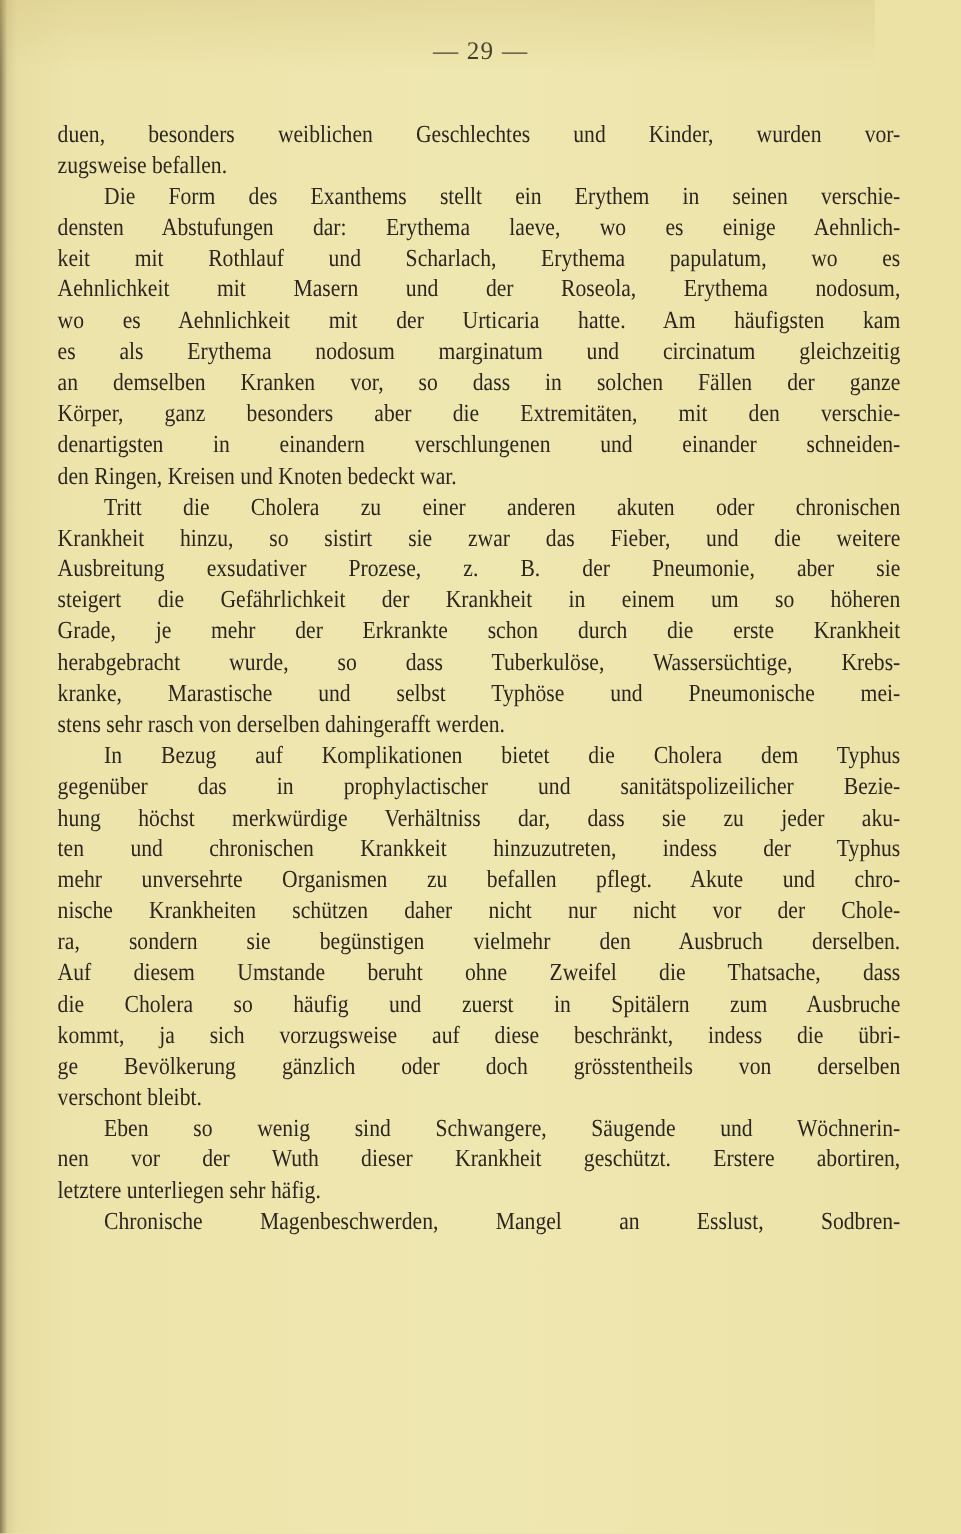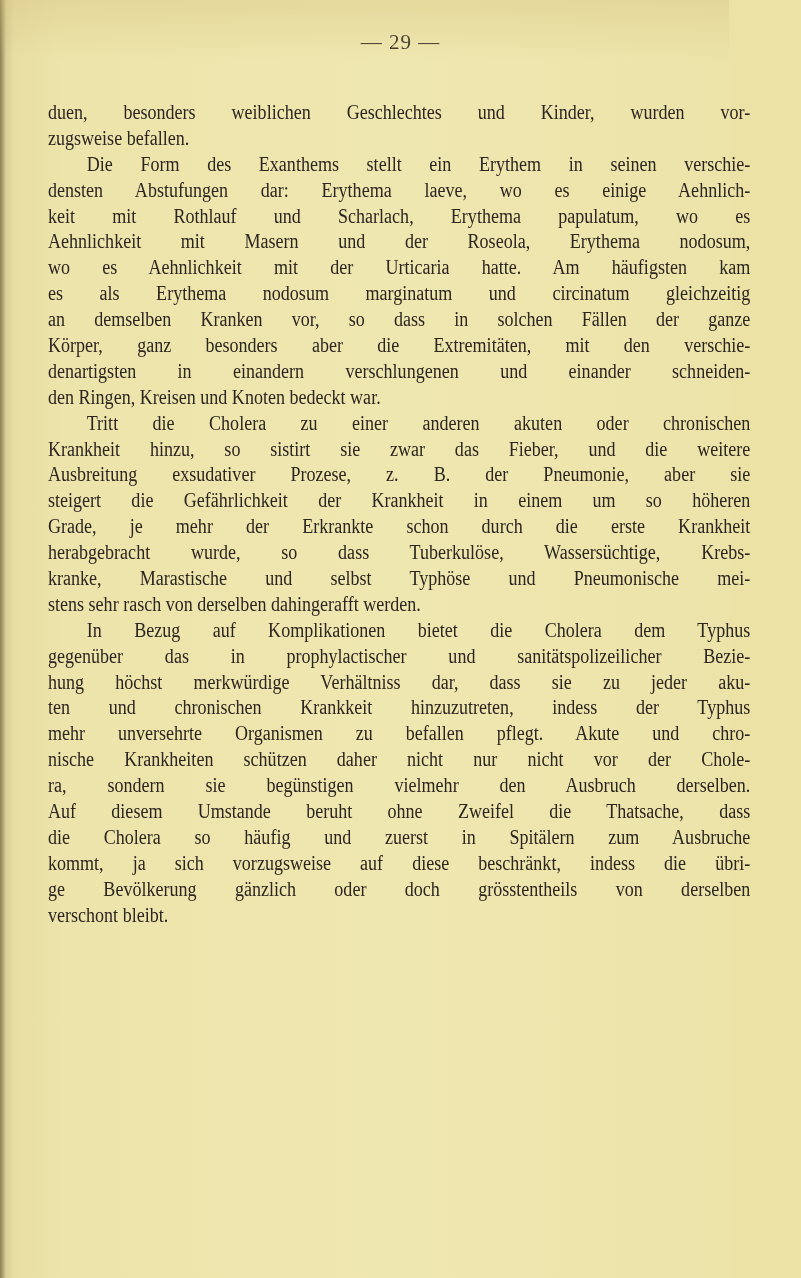--- a/index.html
+++ b/index.html
@@ -79,15 +79,23 @@
       <div class="line">mehr unversehrte Organismen zu befallen pflegt. Akute und chro-</div>
       <div class="line">nische Krankheiten schützen daher nicht nur nicht vor der Chole-</div>
       <div class="line">ra, sondern sie begünstigen vielmehr den Ausbruch derselben.</div>
       <div class="line">Auf diesem Umstande beruht ohne Zweifel die Thatsache, dass</div>
       <div class="line">die Cholera so häufig und zuerst in Spitälern zum Ausbruche</div>
       <div class="line">kommt, ja sich vorzugsweise auf diese beschränkt, indess die übri-</div>
       <div class="line">ge Bevölkerung gänzlich oder doch grösstentheils von derselben</div>
       <div class="line last">verschont bleibt.</div>
     </div>
 
+    <div>
+      <div class="line indent">Eben so wenig sind Schwangere, Säugende und Wöchnerin-</div>
+      <div class="line">nen vor der Wuth dieser Krankheit geschützt. Erstere abortiren,</div>
+      <div class="line last">letztere unterliegen sehr häfig.</div>
+    </div>
 
+    <div>
+      <div class="line indent">Chronische Magenbeschwerden, Mangel an Esslust, Sodbren-</div>
+    </div>
   </div>
 </div>
 
 </body></html>

